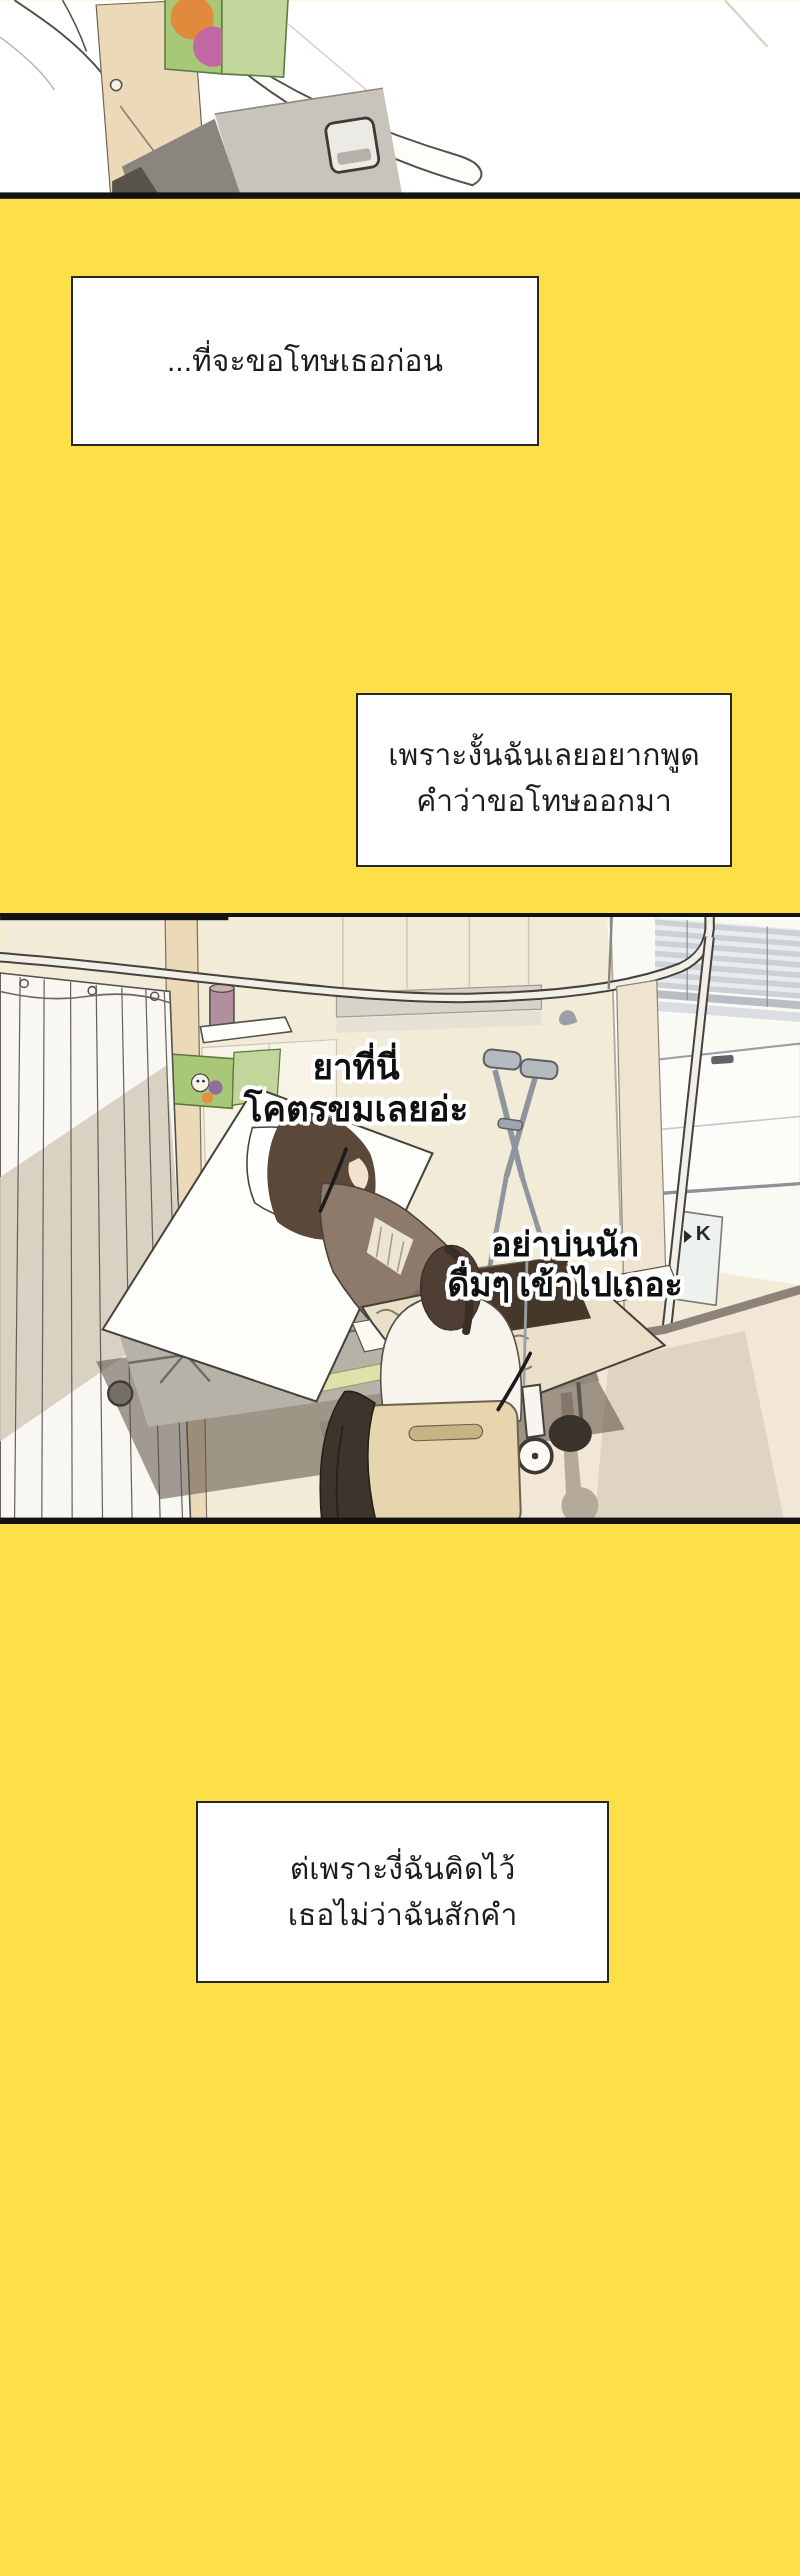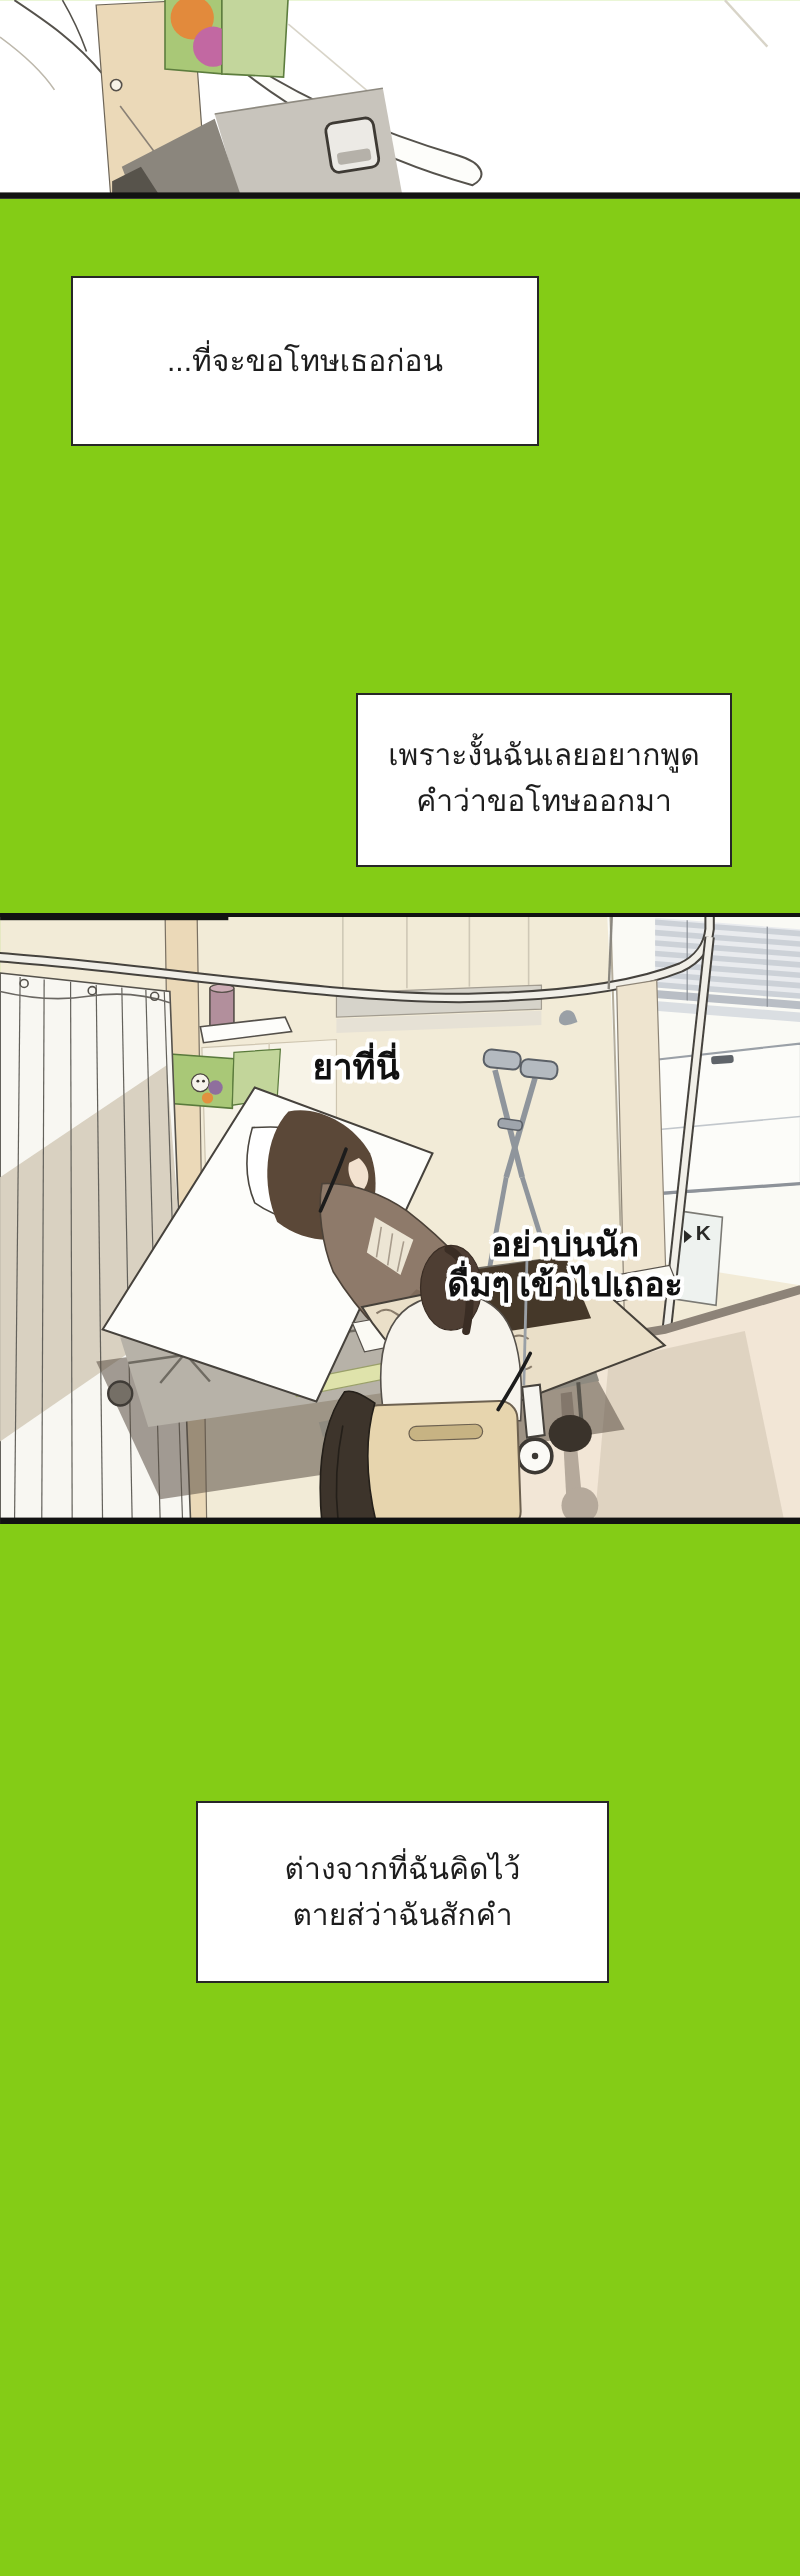--- a/index.html
+++ b/index.html
@@ -1,17 +1,17 @@
 <!DOCTYPE html>
 <html style="font-size:13px"><head>
 <meta charset="utf-8">
 <style>
   html,body{margin:0;padding:0;background:#ffffff;}
   .page{
-    position:relative;width:801px;height:2576px;background:#84cc16;overflow:hidden;
+    position:relative;width:801px;height:2576px;background:#fde047;overflow:hidden;
     font-family:"Liberation Sans","DejaVu Sans",sans-serif;
   }
   .art{position:absolute;left:0;display:block;}
   .nbox{
     position:absolute;background:#ffffff;border:2.4px solid #272727;
     display:flex;align-items:center;justify-content:center;
     text-align:center;font-size:30px;color:#1d1d1d;line-height:46px;
   }
   .nbox span{display:block;}
   .panel2{position:absolute;left:0;top:913px;width:801px;height:611px;}
@@ -267,28 +267,29 @@
       <path d="M 432,295 C 421,325 410,350 400,372" fill="none" stroke="#1c1c1c" stroke-width="4.5" stroke-linecap="round"></path>
       <path d="M 662,550 C 648,578 634,600 622,620" fill="none" stroke="#1c1c1c" stroke-width="4.5" stroke-linecap="round"></path>
 
       <rect x="0" y="0" width="1000" height="5" fill="#121212"></rect>
       <rect x="0" y="0" width="285" height="9" fill="#121212"></rect>
       <rect x="0" y="755" width="1000" height="8" fill="#121212"></rect>
     </svg>
 
     <div class="speech speech1" style="left:356px;top:133px;">
       <span>ยาที่นี่</span>
+      <span>โคตรขมเลยอ่ะ</span>
     </div>
     <div class="speech speech2" style="left:565px;top:311px;">
       <span>อย่าบ่นนัก</span>
       <span>ดื่มๆ เข้าไปเถอะ</span>
     </div>
   </div>
 
   <div class="nbox" style="left:196px;top:1801px;width:409px;height:178px;">
     <div>
-      <span>ต่างจากที่ฉันคิดไว้</span>
-      <span>ตายส่ว่าฉันสักคำ</span>
+      <span>ต่เพราะงี่ฉันคิดไว้</span>
+      <span>เธอไม่ว่าฉันสักคำ</span>
     </div>
   </div>
 
 </div>
 
 
 </body></html>

